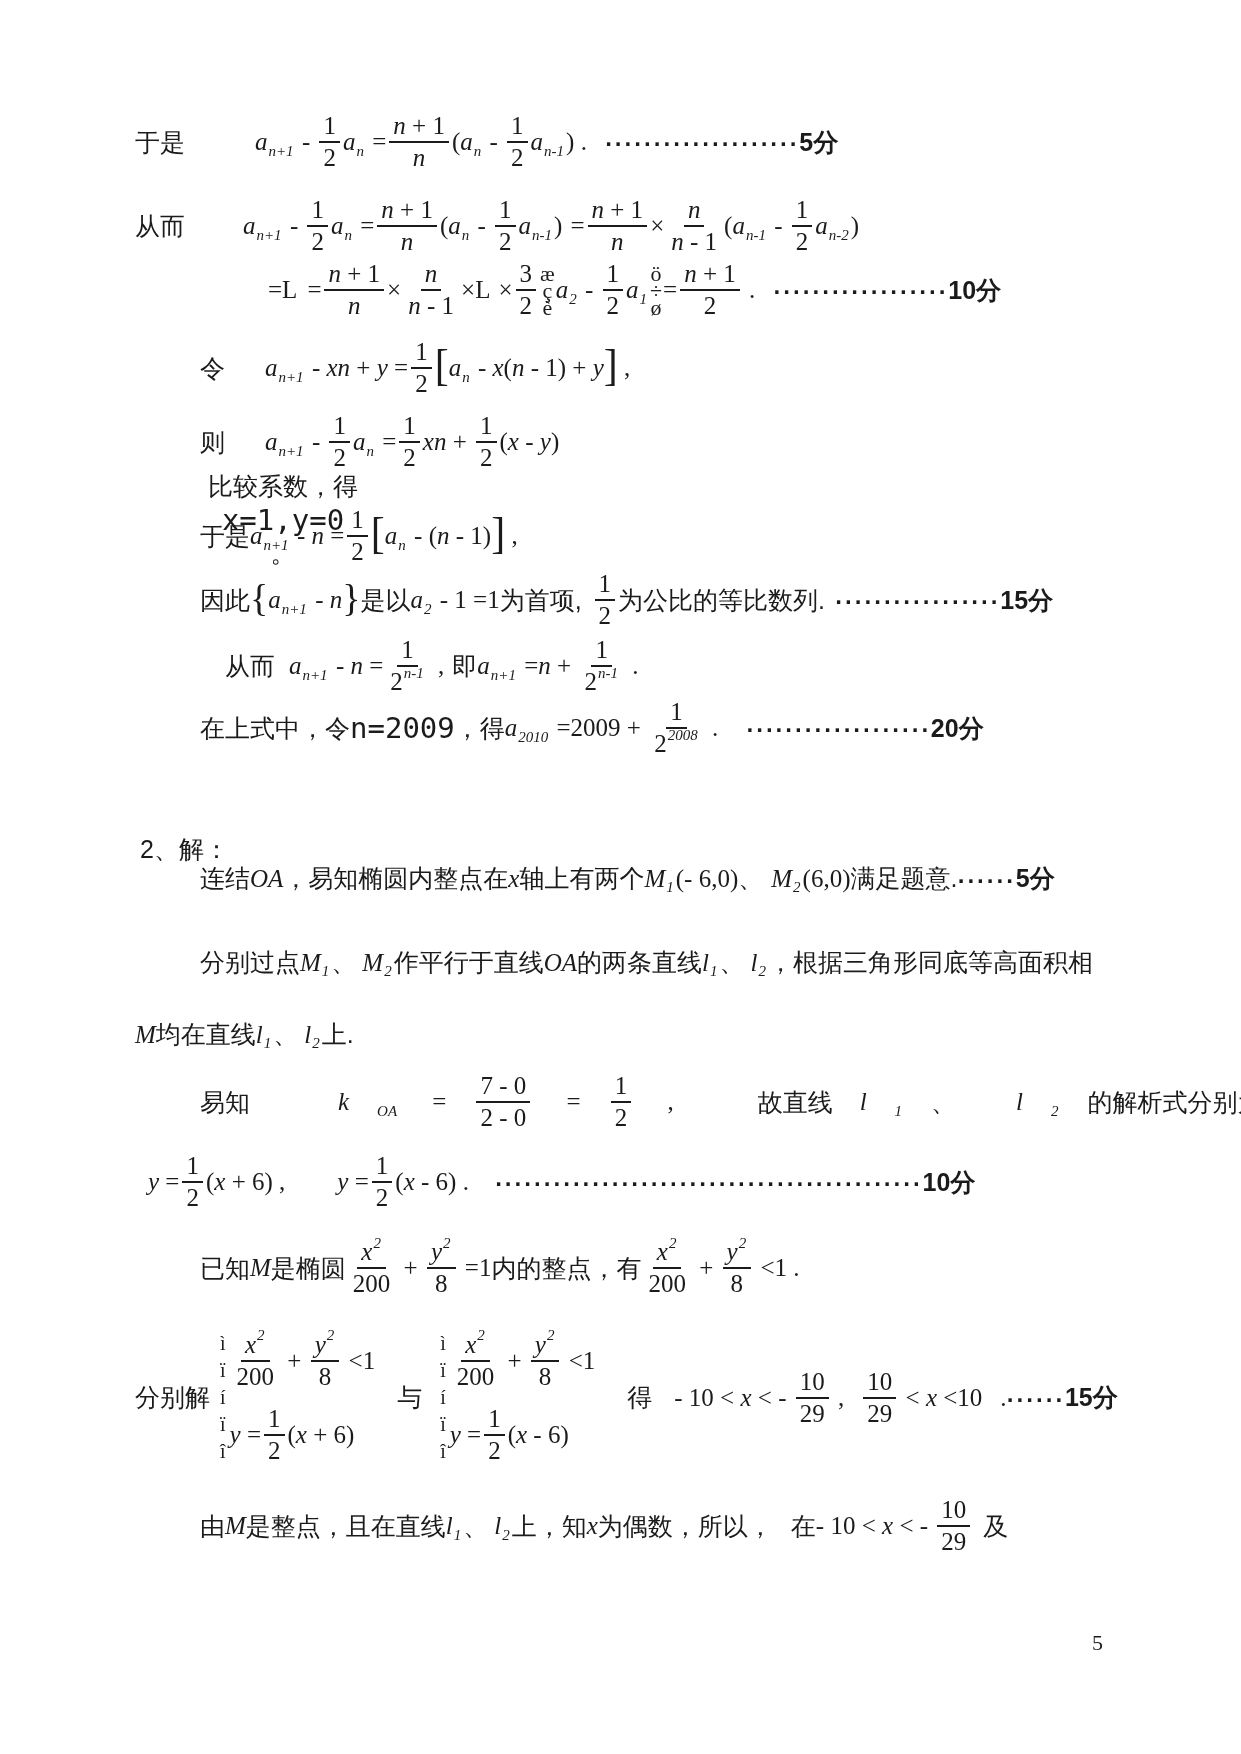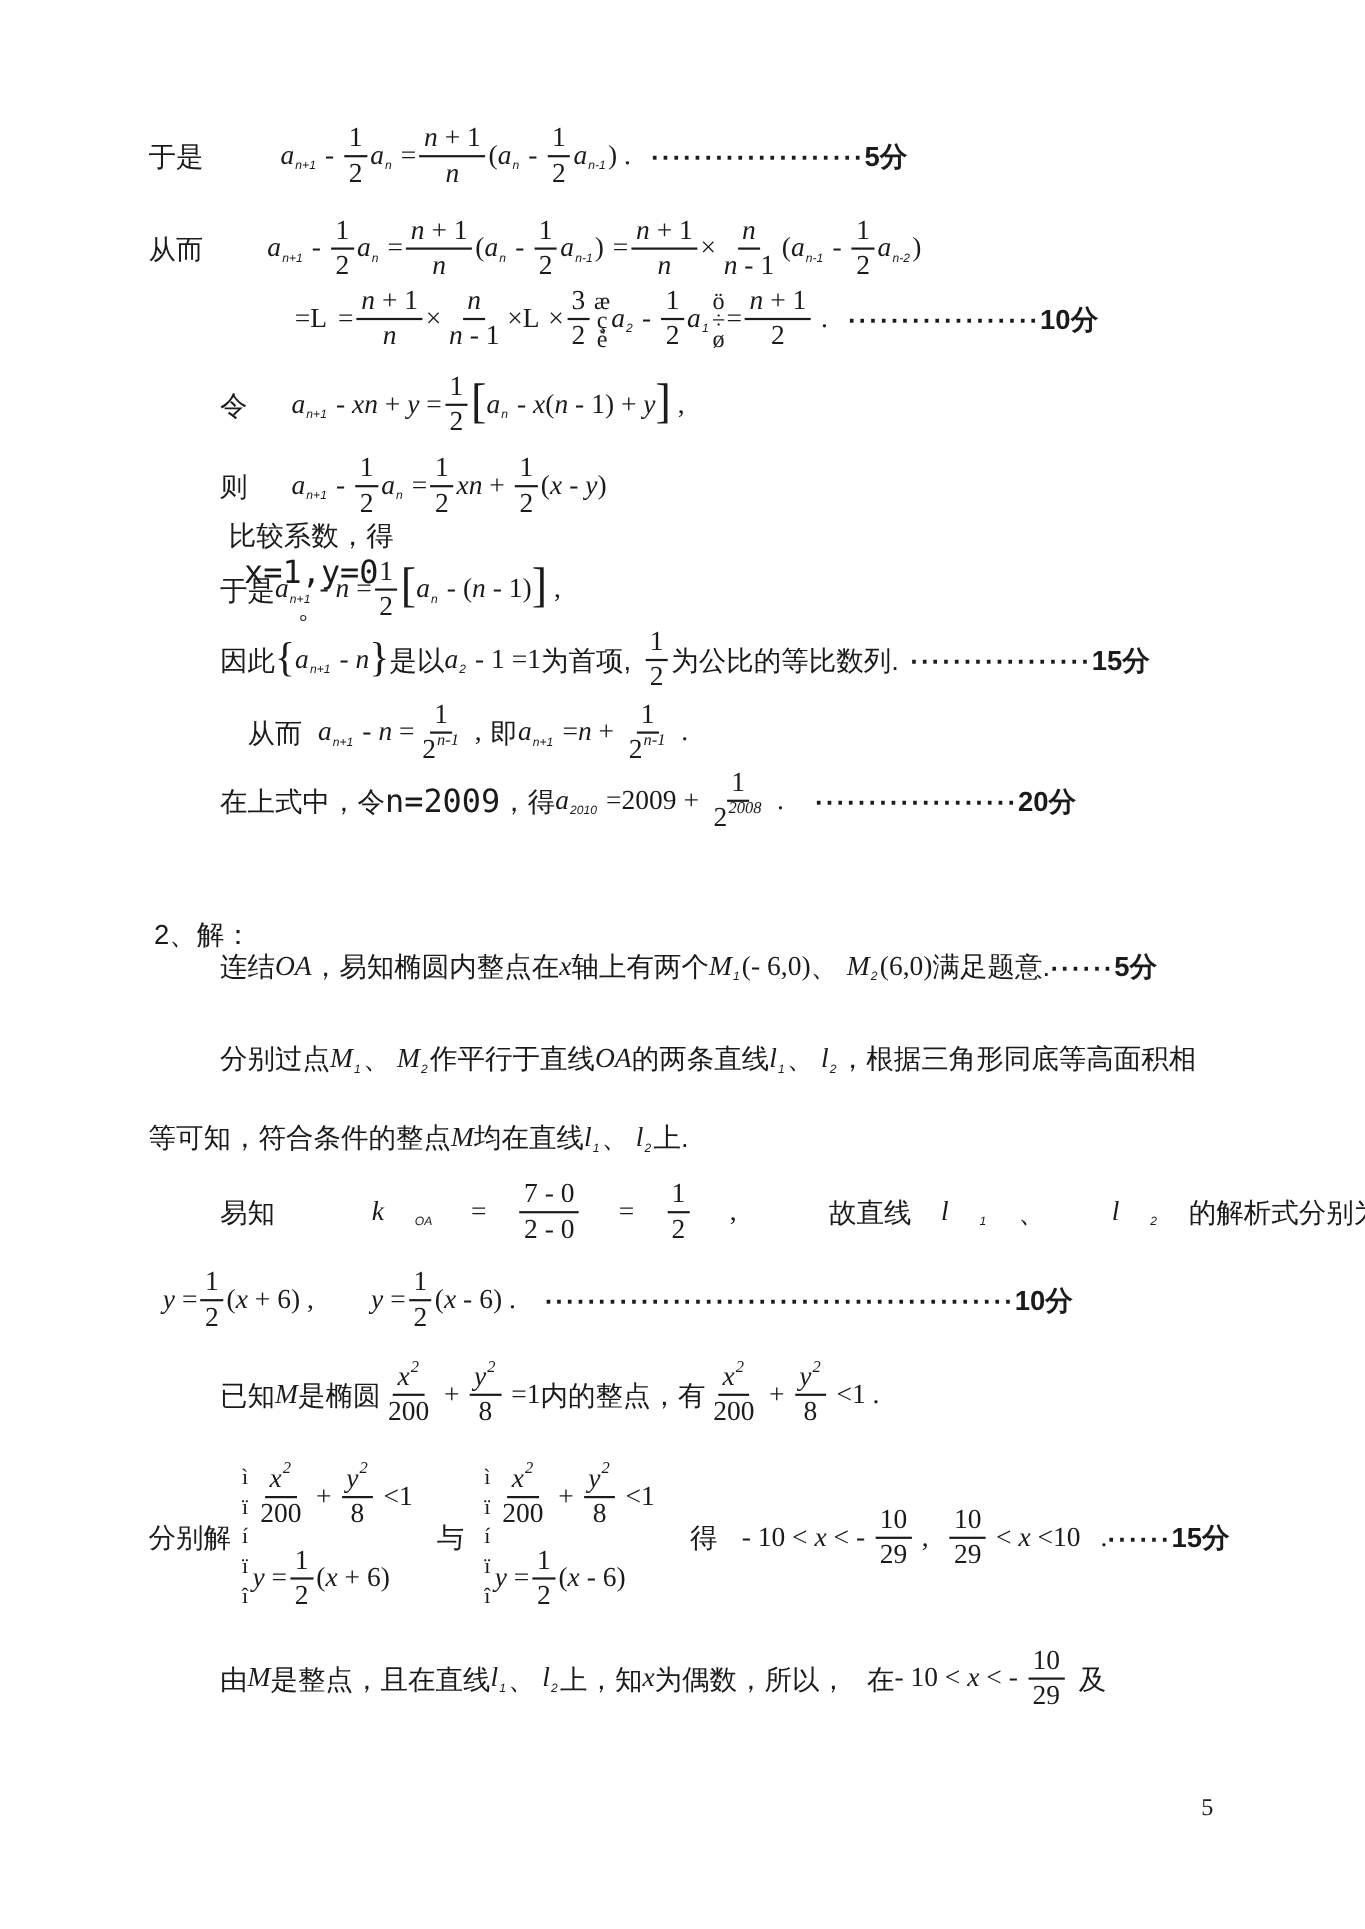--- a/index.html
+++ b/index.html
@@ -4,21 +4,21 @@
 <style>
   html,body{margin:0;padding:0;background:#ffffff;}
   .page{position:relative;width:1241px;height:1754px;background:#ffffff;color:#1b1b1b;overflow:hidden;}
   .line{position:absolute;display:flex;align-items:center;white-space:nowrap;font-size:25px;}
   .tk{white-space:pre;}
   .cn{font-family:"Liberation Sans","DejaVu Sans",sans-serif;}
   .score{font-family:"Liberation Sans","DejaVu Sans",sans-serif;font-weight:bold;}
   .mn{font-family:"Liberation Serif","DejaVu Serif",serif;}
   .mi{font-family:"Liberation Serif","DejaVu Serif",serif;font-style:italic;}
   .mono{font-family:"DejaVu Sans Mono",monospace;font-size:29px;}
-  .sub{font-family:Liberation Sans, sans-serif;font-style:italic;font-size:11px;position:relative;top:9px;margin:0 2px 0 1px;}
+  .sub{font-family:Liberation Serif, serif;font-style:italic;font-size:15px;position:relative;top:9px;margin:0 2px 0 1px;}
   .sup{font-family:"Liberation Serif",serif;font-style:italic;font-size:15px;position:relative;top:-9px;margin:0 1px;}
   .frac{display:inline-flex;flex-direction:column;align-items:center;margin:0 3px;}
   .frac .num{display:flex;justify-content:center;align-items:center;border-bottom:2px solid #1b1b1b;padding:0 4px 1px 4px;}
   .frac .den{display:flex;justify-content:center;align-items:center;padding:1px 4px 0 4px;}
   .lb,.rb{font-family:"Liberation Serif",serif;font-size:42px;font-weight:300;position:relative;top:-3px;transform:scaleY(1.05);}
   .lcb,.rcb{font-family:"Liberation Serif",serif;font-size:38px;font-weight:300;position:relative;top:-2px;}
   .pcol{display:inline-flex;flex-direction:column;align-items:center;font-family:"Liberation Serif",serif;font-size:22px;line-height:17px;margin:0 1px;}
   .bcol{display:inline-flex;flex-direction:column;align-items:center;font-family:"Liberation Serif",serif;font-size:20px;line-height:27px;margin:0 4px 0 2px;}
   .syscol{display:inline-flex;flex-direction:column;gap:14px;align-items:flex-start;}
   .sysrow{display:flex;align-items:center;}
@@ -442,21 +442,20 @@
       <span class="tk cn">的两条直线</span>
       <span class="tk mi">l</span>
       <span class="tk sub">1</span>
       <span class="tk cn">、</span>
       <span style="display: inline-block; width: 6px;"></span>
       <span class="tk mi">l</span>
       <span class="tk sub">2</span>
       <span class="tk cn">，根据三角形同底等高面积相</span>
     </div>
   <div class="line" style="left:135px;top:1018px;">
-      <span class="tk cn">等可知，符合条件的整点</span>
       <span class="tk mi">M</span>
       <span class="tk cn">均在直线</span>
       <span class="tk mi">l</span>
       <span class="tk sub">1</span>
       <span class="tk cn">、</span>
       <span style="display: inline-block; width: 6px;"></span>
       <span class="tk mi">l</span>
       <span class="tk sub">2</span>
       <span class="tk cn">上.</span>
     </div>

